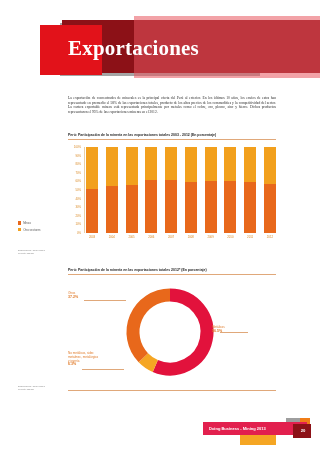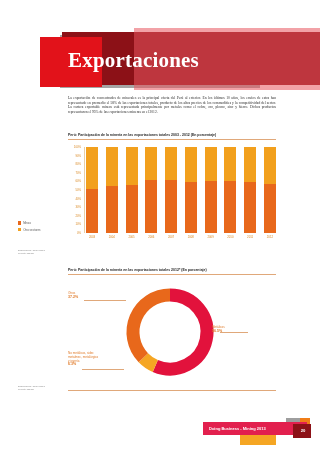--- a/index.html
+++ b/index.html
@@ -3,21 +3,21 @@
 <meta charset="utf-8">
 <style>
   html,body{margin:0;padding:0;}
   body{
     width:320px;height:453px;background:#ffffff;
     font-family:"Liberation Sans", sans-serif;
     overflow:hidden;position:relative;
   }
 
   
-  .banner{position:absolute;left:0;top:12px;width:320px;height:88px;}
+  .banner{position:absolute;left:0;top:0;width:320px;height:88px;}
   .bn-shadow{position:absolute;left:60px;top:23px;width:200px;height:53px;background:#a5a5a5;}
   .bn-darkred{position:absolute;left:62px;top:20px;width:258px;height:53px;background:#8c1117;}
   .bn-pink{position:absolute;left:134px;top:16px;width:186px;height:62px;background:#e8565f;opacity:.55;}
   .bn-brightred{position:absolute;left:40px;top:25px;width:62px;height:50px;background:#e2121a;}
   .bn-title{position:absolute;left:68px;top:32px;width:240px;height:32px;
     color:#ffffff;font-family:"Liberation Serif", serif;font-weight:bold;
     font-size:21px;letter-spacing:.2px;line-height:32px;}
 
   
   .content{position:absolute;left:68px;top:96px;width:208px;}

